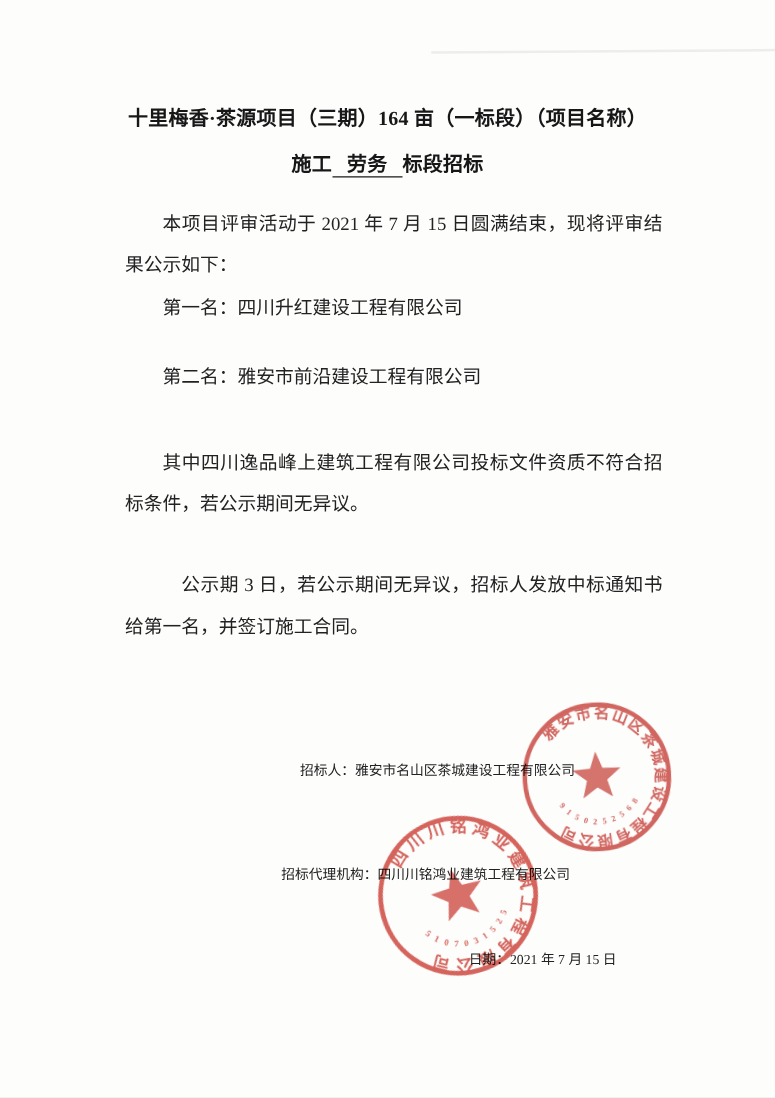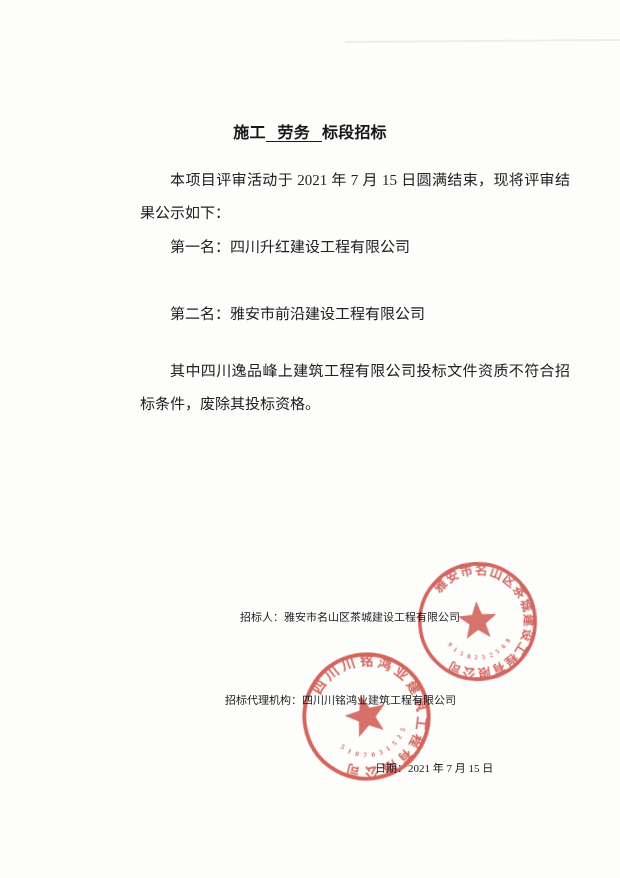--- a/index.html
+++ b/index.html
@@ -22,25 +22,25 @@
     letter-spacing:0.2px;white-space:nowrap;
   }
   .t1{top:84px;}
   .t2{top:121px;}
   .uline{border-bottom:1.6px solid #1a1a1a;padding:0 12px;}
   .para{
     position:absolute;left:100px;width:430px;
     font-size:15px;line-height:33px;color:#222;
     text-align:justify;
   }
-  .indent2{text-indent:30px;margin-left:40px;}
+  .indent2{text-indent:30px;}
   .indent3{text-indent:45px;}
   .p-intro{top:164px;}
   .p-rank1{top:231px;}
-  .p-rank2{top:298px;}
+  .p-rank2{top:286px;}
   .p-disq{top:355px;}
   .p-pub{top:453px;}
   .sign-line{
     position:absolute;font-size:11px;line-height:24px;color:#222;
     white-space:nowrap;
   }
   .sign-tenderer{top:605px;left:240px;}
   .sign-agency{top:688px;left:225px;}
   .sign-date{top:756px;left:375px;text-align:center;}
   .seal{
@@ -58,31 +58,33 @@
   .seal-b{left:296px;top:646px;width:141px;height:141px;
     transform:rotate(-16deg);opacity:0.86;filter:blur(0.3px);}
 </style>
 </head>
 <body>
 
 <div class="page">
 
   <div class="scan-streak"></div>
 
+  <div class="title-line t1">十里梅香·茶源项目（三期）164 亩（一标段）（项目名称）</div>
 
   <div class="title-line t2"><span>施工</span><span class="uline">劳务</span><span>标段招标</span></div>
 
   <div class="para indent2 p-intro">本项目评审活动于 2021 年 7 月 15 日圆满结束，现将评审结果公示如下：</div>
 
   <div class="para indent2 p-rank1">第一名：四川升红建设工程有限公司</div>
 
   <div class="para indent2 p-rank2">第二名：雅安市前沿建设工程有限公司</div>
 
-  <div class="para indent2 p-disq">其中四川逸品峰上建筑工程有限公司投标文件资质不符合招标条件，废除其投标资格。</div>
+  <div class="para indent2 p-disq">其中四川逸品峰上建筑工程有限公司投标文件资质不符合招标条件，若公示期间无异议。</div>
 
+  <div class="para indent3 p-pub">公示期 3 日，若公示期间无异议，招标人发放中标通知书给第一名，并签订施工合同。</div>
 
   <div class="sign-line sign-tenderer">招标人：雅安市名山区茶城建设工程有限公司</div>
 
   <div class="sign-line sign-agency">招标代理机构：四川川铭鸿业建筑工程有限公司</div>
 
   <div class="sign-line sign-date">日期：2021 年 7 月 15 日</div>
 
   <div class="seal seal-a">
       <svg viewBox="0 0 200 200">
         <circle cx="100" cy="100" r="88" fill="none" stroke="#c9453e" stroke-width="5.5"></circle>

